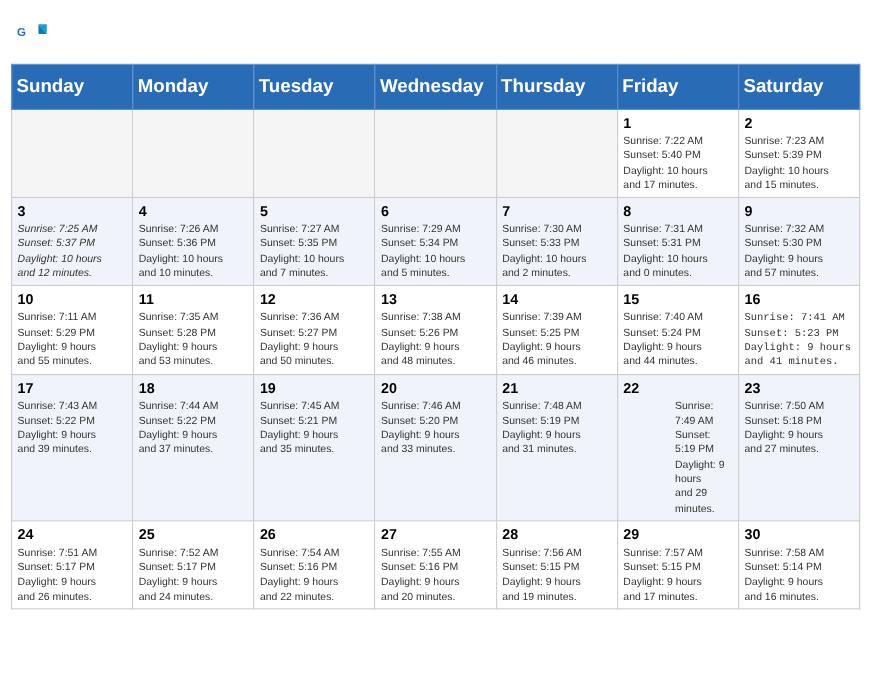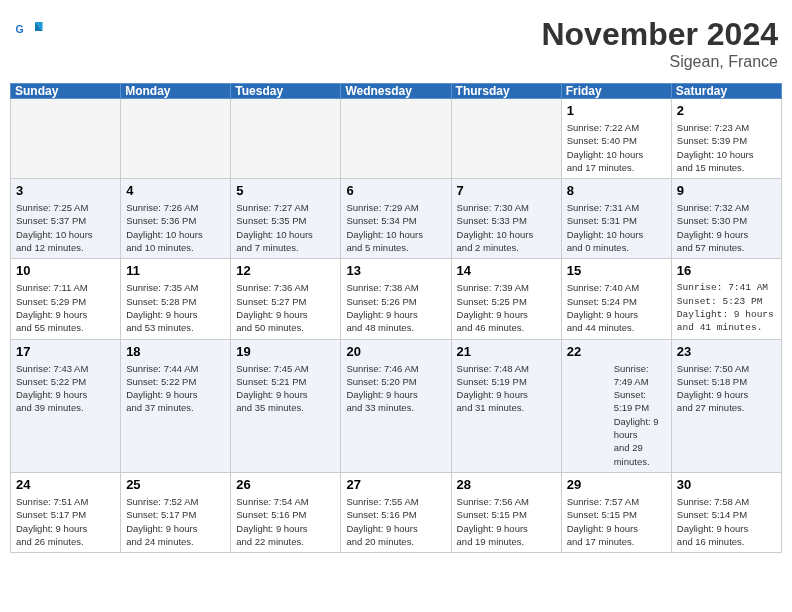--- a/index.html
+++ b/index.html
@@ -48,23 +48,23 @@
       color: #555;
     }
     .calendar-table {
       width: 100%;
       border-collapse: collapse;
       table-layout: fixed;
     }
     .calendar-table th {
       background-color: #2a6bb5;
       color: #fff;
-      font-size: 12px;
+      font-size: 17px;
       font-weight: bold;
-      padding: 0 4px;
+      padding: 10px 4px;
       text-align: left;
       border: 1px solid #5a8fd0;
     }
     .calendar-table td {
       border: 1px solid #ccc;
       vertical-align: top;
       padding: 4px 5px;
       font-size: 10px;
       color: #333;
       height: 80px;
@@ -91,24 +91,20 @@
 </head>
 <body>
 
 <div class="header-area">
   <div class="logo">
     <svg class="logo-icon" viewBox="0 0 40 40">
       <text x="2" y="22" font-size="14" font-weight="bold" fill="#1a6fc4">G</text>
       <polygon points="28,8 38,8 38,20" fill="#1a9ad7"></polygon>
       <polygon points="28,8 38,20 28,20" fill="#0d7ab5"></polygon>
     </svg>
-  </div>
-  <div class="title-area">
-    <div class="month-title">November 2024</div>
-    <div class="location-title">Sigean, France</div>
   </div>
 </div>
 
 <table class="calendar-table">
   <thead>
     <tr>
     <th>Sunday</th>
         <th>Monday</th>
         <th>Tuesday</th>
         <th>Wednesday</th>
@@ -135,21 +131,21 @@
           <div class="day-number">2</div>
           <div class="day-info" style="white-space: pre-line;">Sunrise: 7:23 AM
 Sunset: 5:39 PM
 Daylight: 10 hours
 and 15 minutes.</div>
         </td>
       </tr>
       <tr class="row-shaded">
         <td>
           <div class="day-number">3</div>
-          <div class="day-info" style="white-space: pre-line;">Sunrise: 7:25 AM
+          <div class="day-info" style="white-space: pre-line; font-style: italic;">Sunrise: 7:25 AM
 Sunset: 5:37 PM
 Daylight: 10 hours
 and 12 minutes.</div>
         </td>
         <td>
           <div class="day-number">4</div>
           <div class="day-info" style="white-space: pre-line;">Sunrise: 7:26 AM
 Sunset: 5:36 PM
 Daylight: 10 hours
 and 10 minutes.</div>

